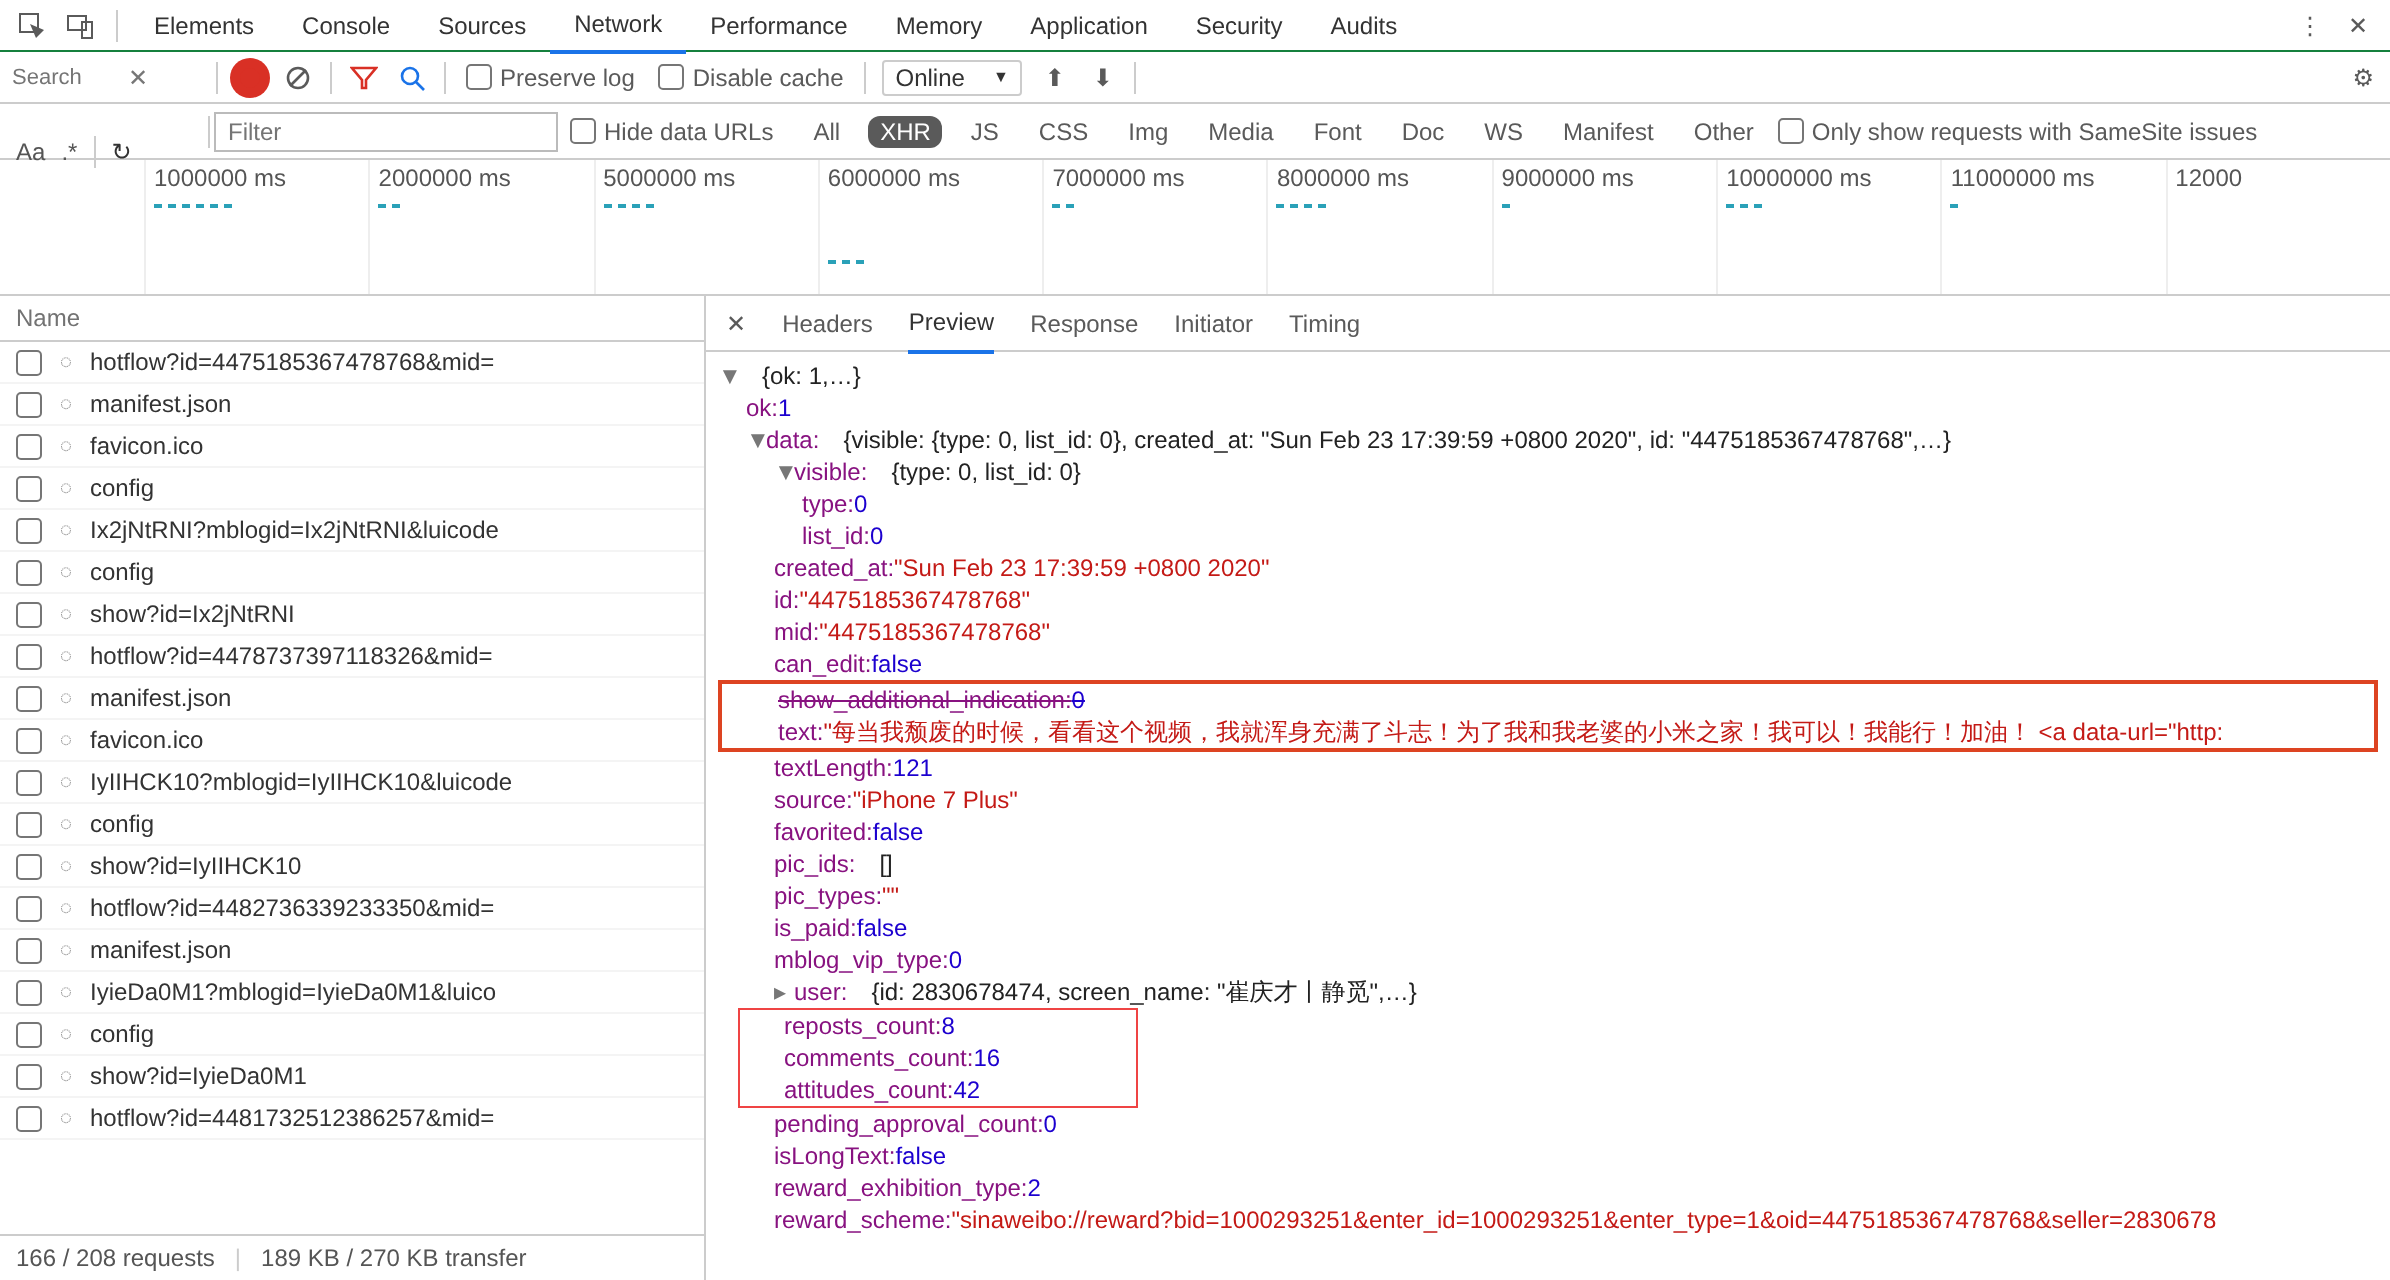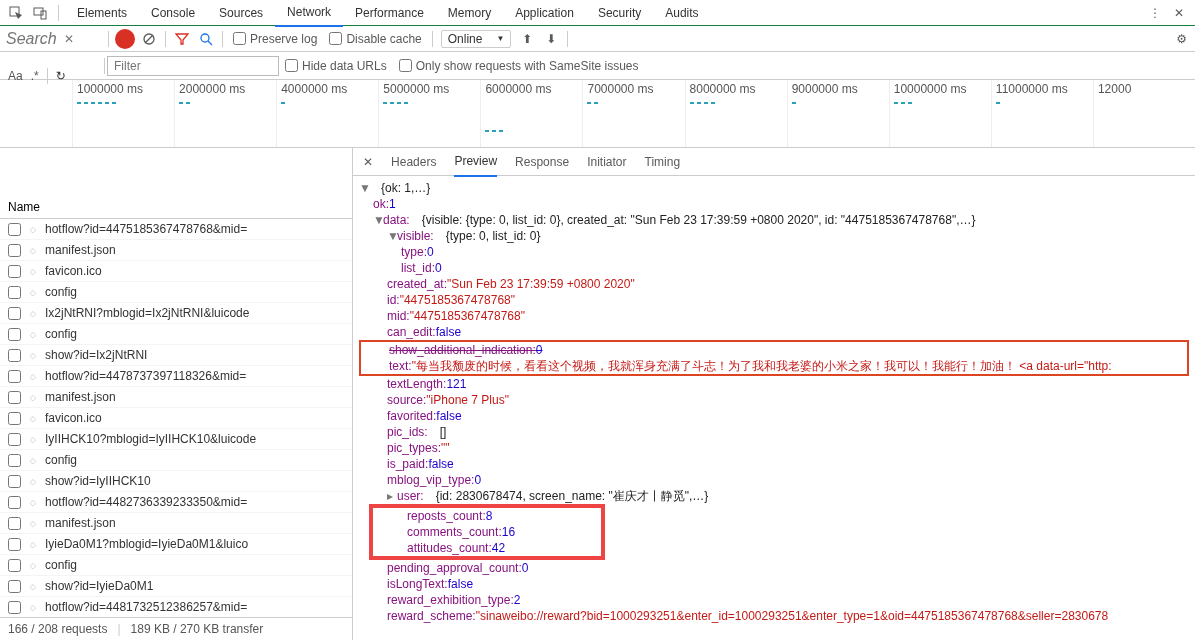--- a/index.html
+++ b/index.html
@@ -4,40 +4,40 @@
 <style>
 * { box-sizing: border-box; margin: 0; padding: 0; font-family: "Segoe UI", Arial, sans-serif; font-size: 12px; }
 body { background: #fff; color: #333; width: 1195px; height: 640px; overflow: hidden; display: flex; flex-direction: column; }
 .top-tabs { display: flex; align-items: center; height: 26px; border-bottom: 1px solid #15803d; padding: 0 4px; }
 .top-tabs .ticon { width: 16px; height: 16px; margin: 0 4px; display: flex; align-items: center; justify-content: center; color: #5a5a5a; }
 .top-tabs .tab { padding: 0 12px; line-height: 26px; color: #333; cursor: default; }
 .top-tabs .tab.active { border-bottom: 2px solid #1a73e8; color: #333; margin-bottom: -1px; }
 .top-tabs .spacer { flex: 1; }
 .toolbar2 { display: flex; align-items: center; height: 26px; border-bottom: 1px solid #ccc; }
 .search-box { width: 104px; padding: 0 6px; display: flex; align-items: center; gap: 6px; color: #777; }
-.search-box input { border: none; outline: none; width: 52px; font-size: 16px; color: #ec4899; font-style: italic; }
+.search-box input { border: none; outline: none; width: 52px; font-size: 11px; color: #ec4899; }
 .tb-icon { width: 20px; height: 20px; border-radius: 10px; display: flex; align-items: center; justify-content: center; color: #5a5a5a; margin: 0 2px; }
 .red-dot { background: #d93025; }
 .cb-label { display: flex; align-items: center; gap: 4px; color: #5a5a5a; margin: 0 6px; }
 .cb-label input { width: 13px; height: 13px; }
 .online { display: flex; align-items: center; gap: 14px; border: 1px solid #ccc; border-radius: 2px; padding: 1px 6px; margin: 0 4px;}
 .gear-right { margin-left: auto; padding-right: 8px; color: #5a5a5a; }
 .filterbar { display: flex; align-items: center; height: 28px; border-bottom: 1px solid #ccc; }
 .match-tools { display: flex; align-items: center; gap: 8px; padding: 0 8px; width: 104px; margin-top: 20px; }
 .filter-input { flex: 0 0 172px; padding: 2px 6px; border: 1px solid #bbb; margin-left: 2px; }
 .filter-type { display: flex; align-items: center; gap: 8px; margin-left: 8px; color: #5a5a5a; flex-wrap: nowrap;}
 .pill { padding: 1px 6px; border-radius: 6px; color: #5a5a5a; }
 .pill.active { background: #5a5a5a; color: #fff; }
 .timeline { height: 68px; border-bottom: 1px solid #ccc; padding-left: 72px; display: flex; position: relative; }
 .timeline .tick { flex: 1; font-size: 11px; color: #555; border-left: 1px solid #eee; padding: 2px 4px; position: relative;}
 .tick .dots { position: absolute; top: 22px; left: 4px; display: flex; gap: 3px; flex-wrap: wrap; width: 70px; }
 .tick .dots span { width: 4px; height: 2px; background: #2aa1b8; display: inline-block; }
 .main { flex: 1; display: flex; overflow: hidden; }
 .reqlist { width: 353px; border-right: 1px solid #ccc; display: flex; flex-direction: column; }
-.reqlist .hdr { padding: 4px 8px; border-bottom: 1px solid #ccc; font-weight: normal; color: #000000; margin-top: 48px; }
+.reqlist .hdr { padding: 4px 8px; border-bottom: 1px solid #ccc; font-weight: normal; color: #737373; }
 .reqlist .rows { flex: 1; overflow: auto; }
 .row { display: flex; align-items: center; gap: 6px; padding: 3px 8px; border-bottom: 1px solid #f4f4f4; color: #333; white-space: nowrap; overflow: hidden; text-overflow: ellipsis; }
 .row input { width: 13px; height: 13px; }
 .row .spin { color: #777; font-size: 10px; width: 12px; text-align: center; }
 .status { padding: 4px 8px; border-top: 1px solid #ccc; color: #555; display: flex; gap: 10px; }
 .details { flex: 1; display: flex; flex-direction: column; overflow: hidden; }
 .dtabs { display: flex; align-items: center; gap: 18px; height: 28px; border-bottom: 1px solid #ccc; padding: 0 10px; color: #5a5a5a;}
 .dtabs .dt.active { border-bottom: 2px solid #1a73e8; color: #333; line-height: 27px; margin-bottom: -1px; }
 .json { flex: 1; overflow: auto; padding: 4px 6px; font-family: Menlo, Consolas, monospace; font-size: 12px; line-height: 16px; white-space: nowrap; }
 .json .line { display: flex; }
@@ -135,40 +135,50 @@
     <span style="color:#555">.*</span>
     <span style="width:1px;height:16px;background:#ccc;"></span>
     <span>↻</span>
   </div>
   <span style="width:1px;height:16px;background:#ccc;"></span>
   <input class="filter-input" placeholder="Filter" style="">
   <label class="cb-label">
       <input type="checkbox" style="">
       <span>Hide data URLs</span>
     </label>
+  <div class="filter-type">
+    <span class="pill">All</span>
+    <span class="pill active">XHR</span>
+    <span class="pill">JS</span>
+    <span class="pill">CSS</span>
+    <span class="pill">Img</span>
+    <span class="pill">Media</span>
+    <span class="pill">Font</span>
+    <span class="pill">Doc</span>
+    <span class="pill">WS</span>
+    <span class="pill">Manifest</span>
+    <span class="pill">Other</span>
+  </div>
   <label class="cb-label">
       <input type="checkbox" style="">
       <span>Only show requests with SameSite issues</span>
     </label>
 </div>
 
 <div class="timeline">
   <div class="tick"><span>1000000 ms</span><div class="dots">
         <span></span>
         <span></span>
         <span></span>
         <span></span>
         <span></span>
         <span></span>
       </div></div>
   <div class="tick"><span>2000000 ms</span><div class="dots">
         <span></span>
-        <span></span>
-      </div></div>
-  <div class="tick"><span>4000000 ms</span><div class="dots">
         <span></span>
       </div></div>
   <div class="tick"><span>5000000 ms</span><div class="dots">
         <span></span>
         <span></span>
         <span></span>
         <span></span>
       </div></div>
   <div class="tick"><span>6000000 ms</span><div class="dots" style="top:50px">
         <span></span>
@@ -411,21 +421,21 @@
           <span class="indent i2"></span>
           <span class="key">mblog_vip_type: </span>
           <span class="num">0</span>
         </div>
       <div class="line">
           <span class="indent i2"></span>
           <span class="toggle">▸</span>
           <span class="key">user: </span>
           <span class="plain">{id: 2830678474, screen_name: "崔庆才丨静觅",…}</span>
         </div>
-      <div style="border:4px solid #ef4444; width:236px; margin-left:10px; padding-left:20px">
+      <div style="border:1px solid #ef4444; width:200px; margin-left:10px; padding-left:8px">
         <div class="line">
             <span class="indent i1"></span>
             <span class="key">reposts_count: </span>
             <span class="num">8</span>
           </div>
         <div class="line">
             <span class="indent i1"></span>
             <span class="key">comments_count: </span>
             <span class="num">16</span>
           </div>

